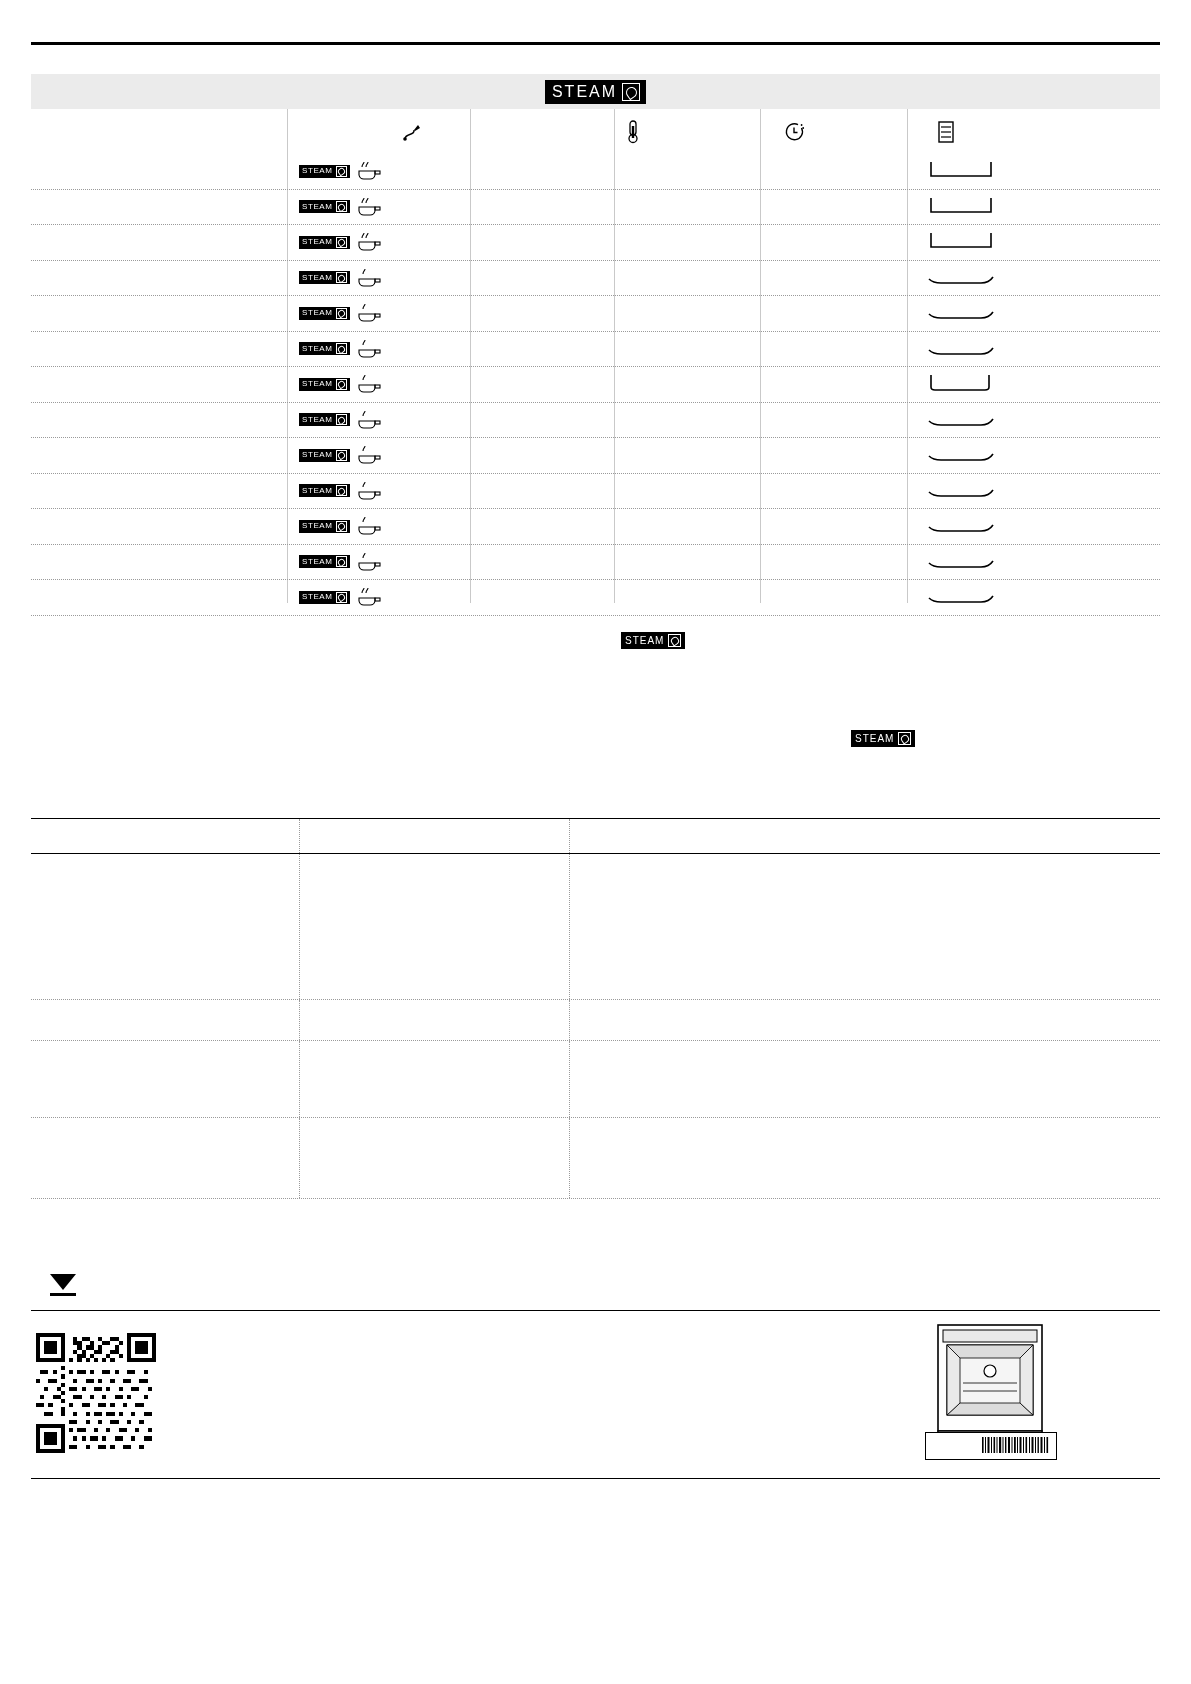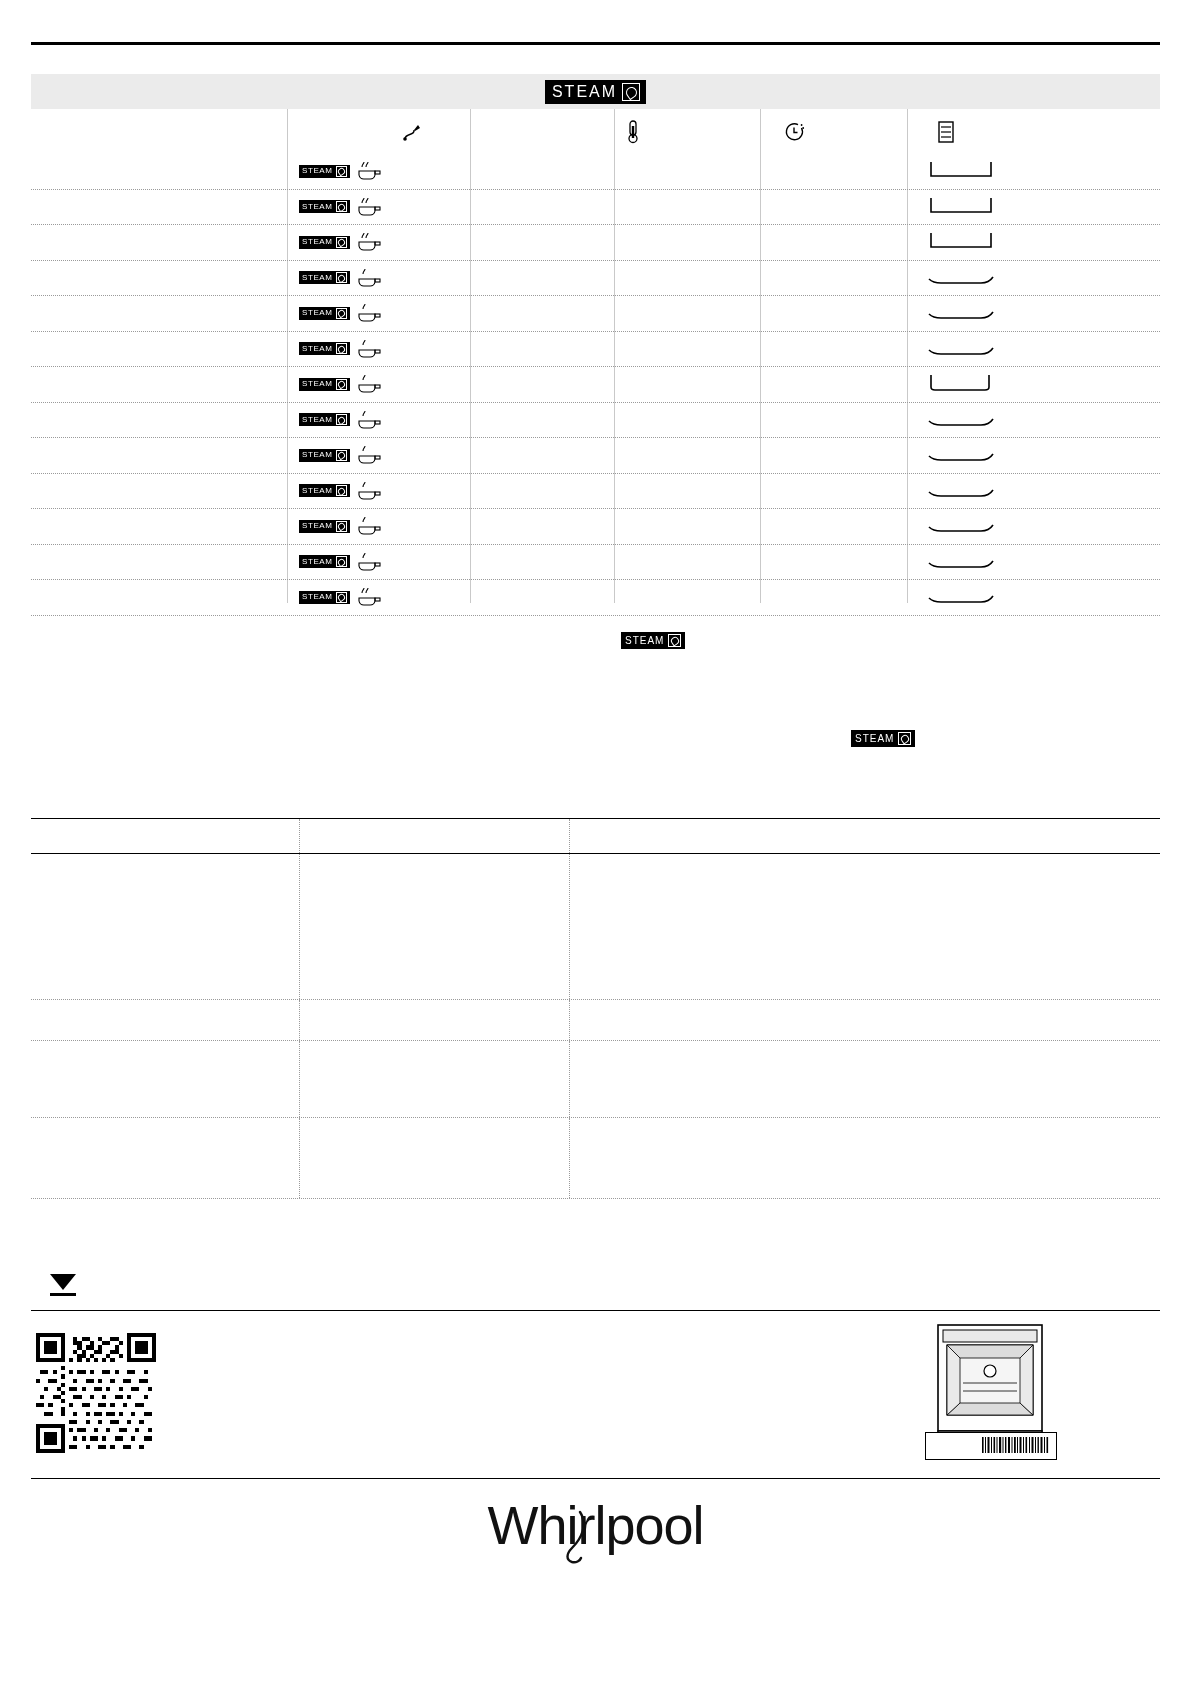--- a/index.html
+++ b/index.html
@@ -899,20 +899,14 @@
         <rect x="109" y="4" width="1" height="16"></rect>
         <rect x="111.5" y="4" width="1.4" height="16"></rect>
         <rect x="114.5" y="4" width="2" height="16"></rect>
         <rect x="118" y="4" width="1" height="16"></rect>
         <rect x="120.5" y="4" width="1.6" height="16"></rect>
       </g>
     </svg>
   </div>
 
   <div class="footer-rule"></div>
-  <div class="brand">
-    <span>Whirlpool</span>
-    <svg class="swirl" viewBox="0 0 30 58">
-      <path d="M20 4 C28 16, 22 30, 12 40 C6 46, 6 52, 12 54 C16 55, 20 53, 21 50" fill="none" stroke="#111" stroke-width="2.4" stroke-linecap="round"></path>
-    </svg>
-  </div>
 
 </div>
 
 </body></html>

